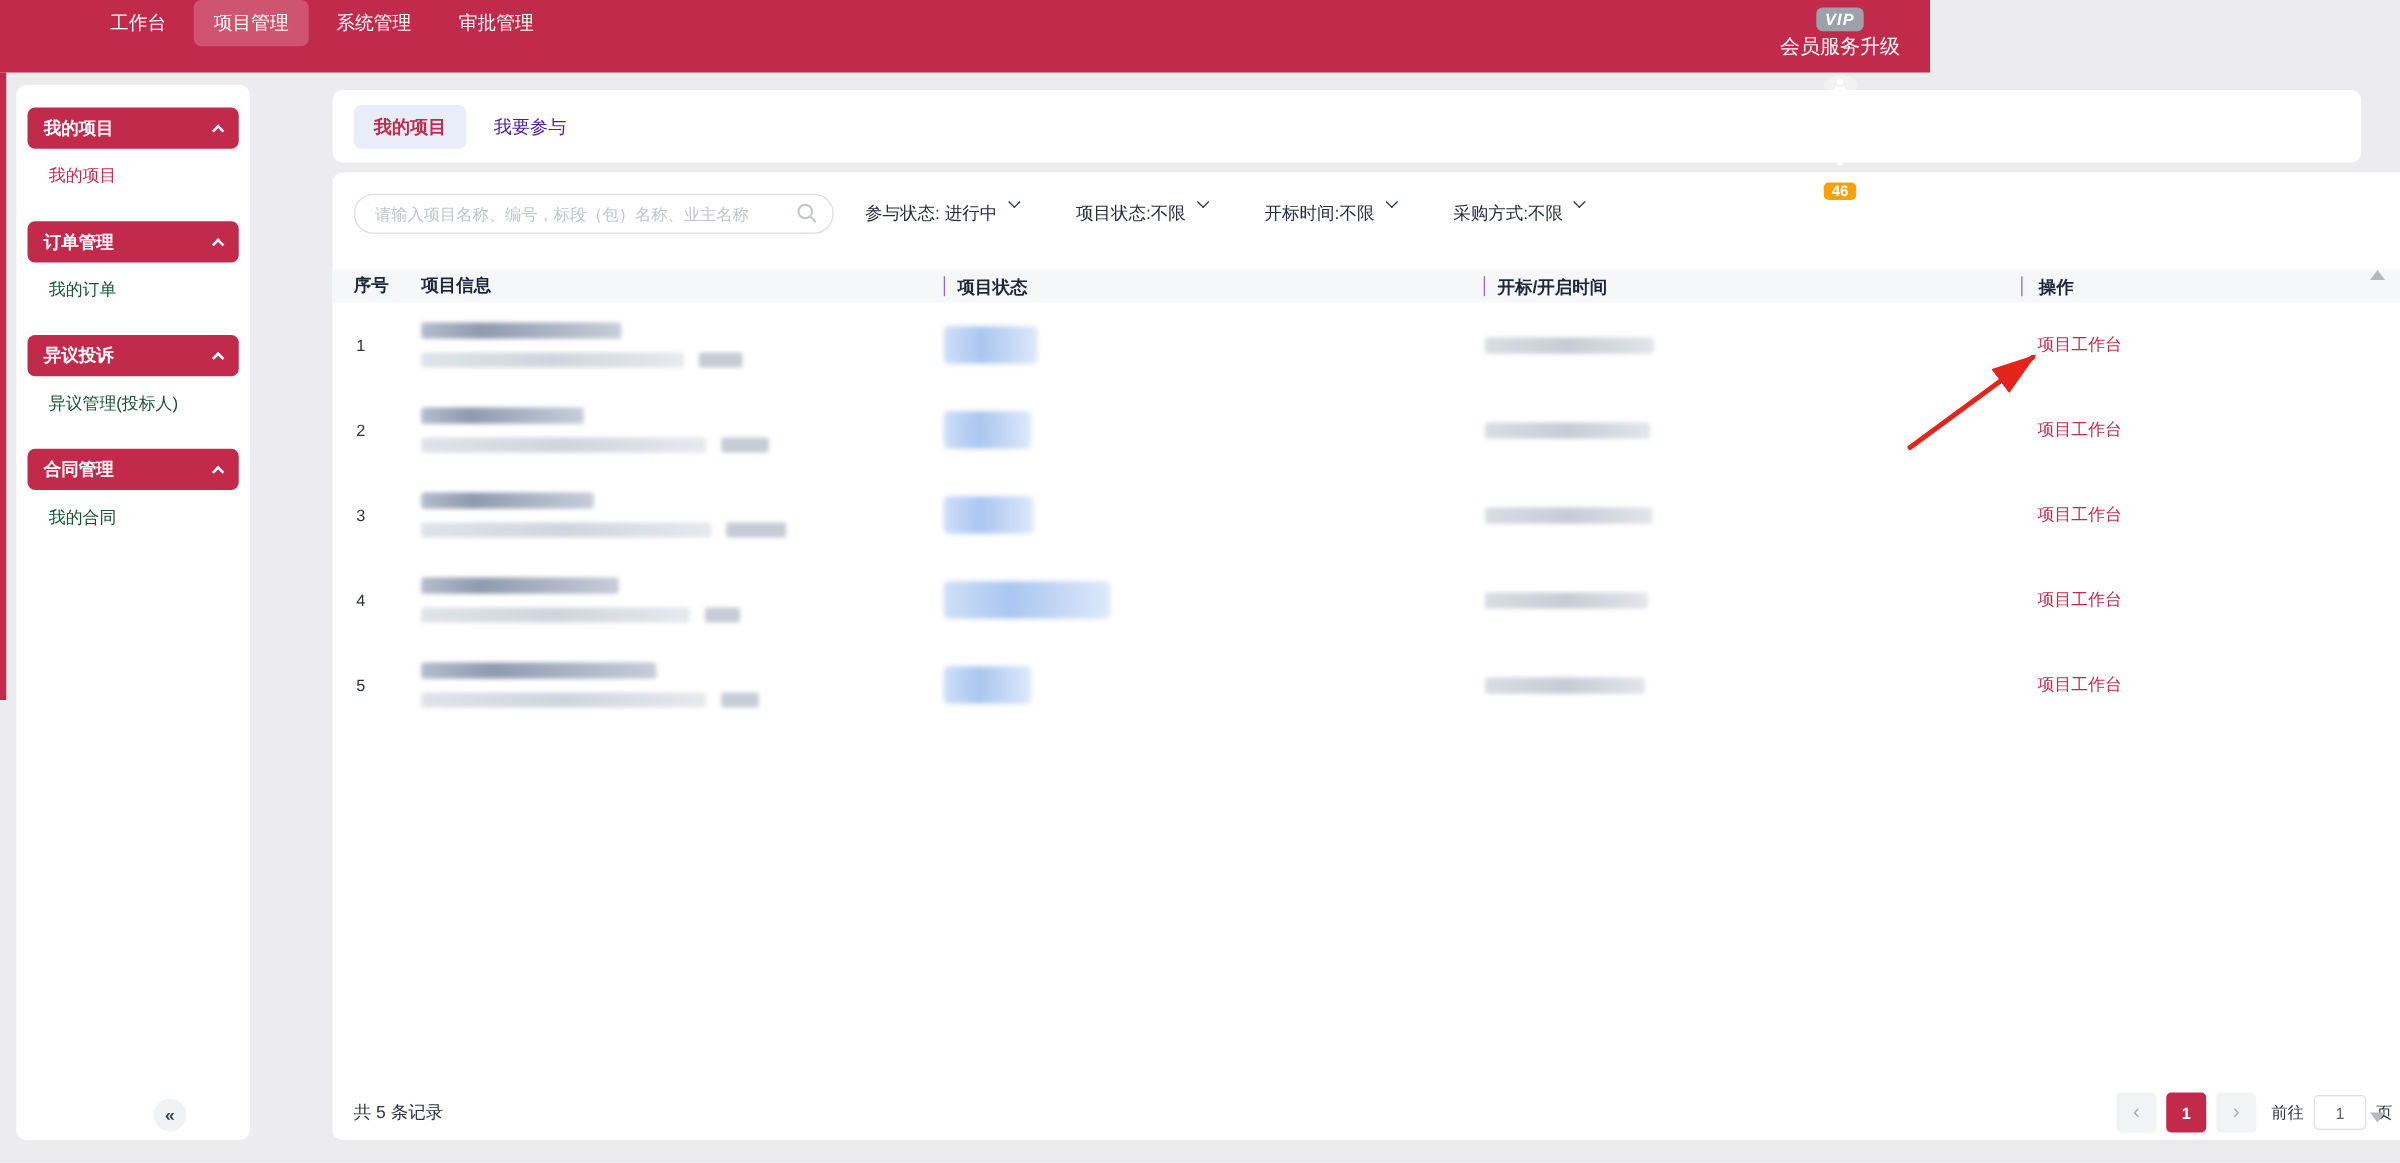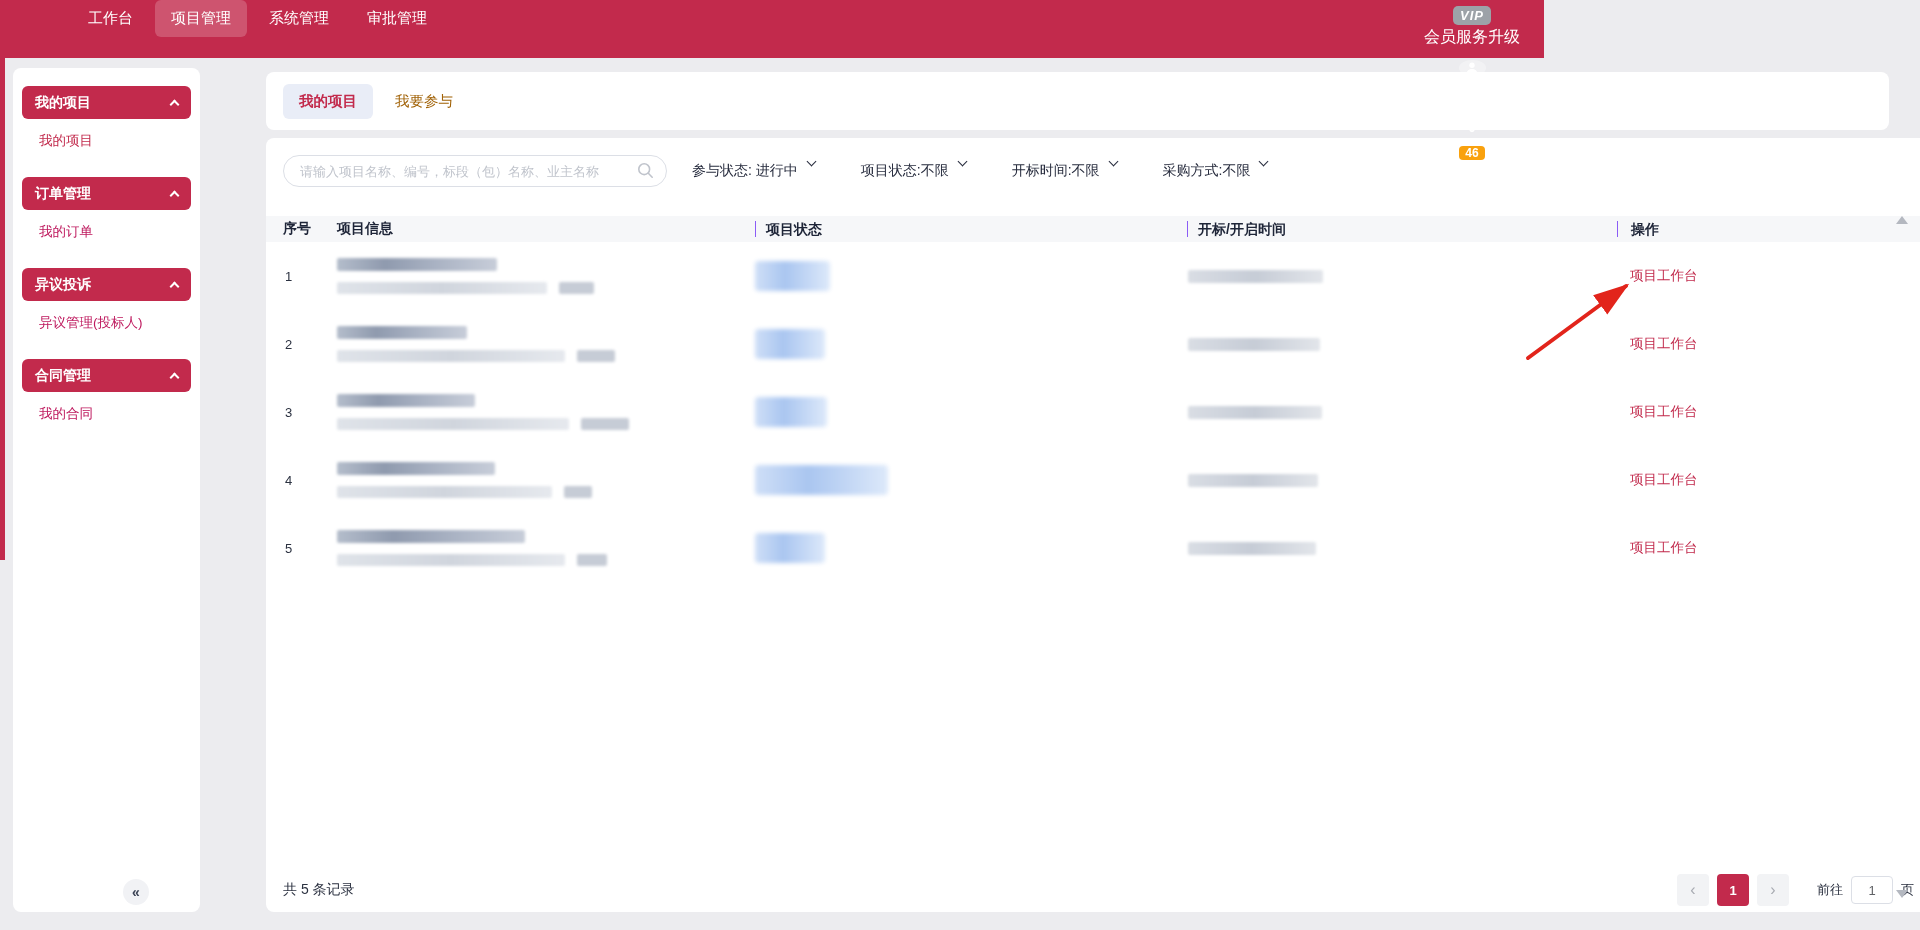--- a/index.html
+++ b/index.html
@@ -39,32 +39,32 @@
   .sidebar { position:absolute; left:13px; top:68px; width:187px; height:844px;
     background:#fff; border-radius:8px; padding-top:4px; }
   .group { margin:0 9px; }
   .group-header { margin-top:14px; height:33px; background:var(--primary,#C22A4C);
     border-radius:6px; color:#fff; font-size:14px; font-weight:bold;
     display:flex; align-items:center; justify-content:space-between;
     padding:0 13px; cursor:pointer; }
   .chev-up { width:7px; height:7px; border-right:2px solid #fff;
     border-bottom:2px solid #fff; transform:rotate(-135deg); margin-top:3px; }
   .group-item { height:44px; line-height:44px; padding-left:17px; font-size:13.5px;
-    color:#be185d; cursor:pointer; white-space:nowrap; }
+    color:#14532d; cursor:pointer; white-space:nowrap; }
   .group-item.active { color:var(--primary,#C22A4C); }
   .collapse-btn { position:absolute; left:110px; top:811px; width:26px; height:26px;
     border-radius:50%; background:#F1F2F5; color:#3A4254; font-size:14px;
     font-weight:bold; display:flex; align-items:center; justify-content:center;
     cursor:pointer; }
 
   
   .tabs-card { position:absolute; left:266px; top:72px; width:1623px; height:58px;
     background:#fff; border-radius:8px; display:flex; align-items:center;
     padding-left:17px; }
-  .tab { font-size:14.5px; color:#a16207; padding:8px 16px; border-radius:6px;
+  .tab { font-size:14.5px; color:#4c1d95; padding:8px 16px; border-radius:6px;
     cursor:pointer; margin-right:6px; }
   .tab.active { background:var(--tab-active-bg,#E9EDF7);
     color:var(--primary,#C22A4C); font-weight:bold; }
 
   
   .main-card { position:absolute; left:266px; top:138px; width:1773px; height:774px;
     background:#fff; border-radius:8px; }
   .toolbar { display:flex; align-items:center; padding:17px 0 0 17px; }
   .search-box { position:relative; width:384px; height:32px; }
   .search-box input { width:100%; height:100%; border:1px solid #DCDFE6;
@@ -108,21 +108,21 @@
     display:flex; align-items:center; }
   .total-text { font-size:14px; color:#2B3140; }
   .pager-right { margin-left:auto; display:flex; align-items:center; gap:8px; }
   .pg-btn { width:32px; height:32px; background:#F2F3F5; border-radius:4px;
     display:flex; align-items:center; justify-content:center; color:#A8ABB2;
     font-size:16px; cursor:pointer; user-select:none; }
   .pg-cur { width:32px; height:32px; background:var(--primary,#C22A4C);
     border-radius:4px; color:#fff; font-size:13px; font-weight:bold;
     display:flex; align-items:center; justify-content:center; cursor:pointer; }
   .goto-label, .page-label { font-size:13px; color:#2B3140; }
-  .goto-label { margin-left:20px;text-align:right; }
+  .goto-label { margin-left:4px;text-align:right; }
   .goto-input { width:42px; height:28px; border:1px solid #DCDFE6; border-radius:4px;
     text-align:center; font-size:13px; color:#606266; outline:none; font-family:inherit; }
   .size-select { width:88px; height:30px; border:1px solid #DCDFE6; border-radius:4px;
     display:flex; align-items:center; justify-content:center; gap:8px;
     font-size:13px; color:#606266; cursor:pointer; margin-left:6px; }
   .sel-caret { width:6px; height:6px; border-right:1.4px solid #C0C4CC;
     border-bottom:1.4px solid #C0C4CC; transform:rotate(45deg); margin-top:-3px; }
 
   
   .scroll-up, .scroll-down { position:absolute; left:1896px; width:0; height:0;

